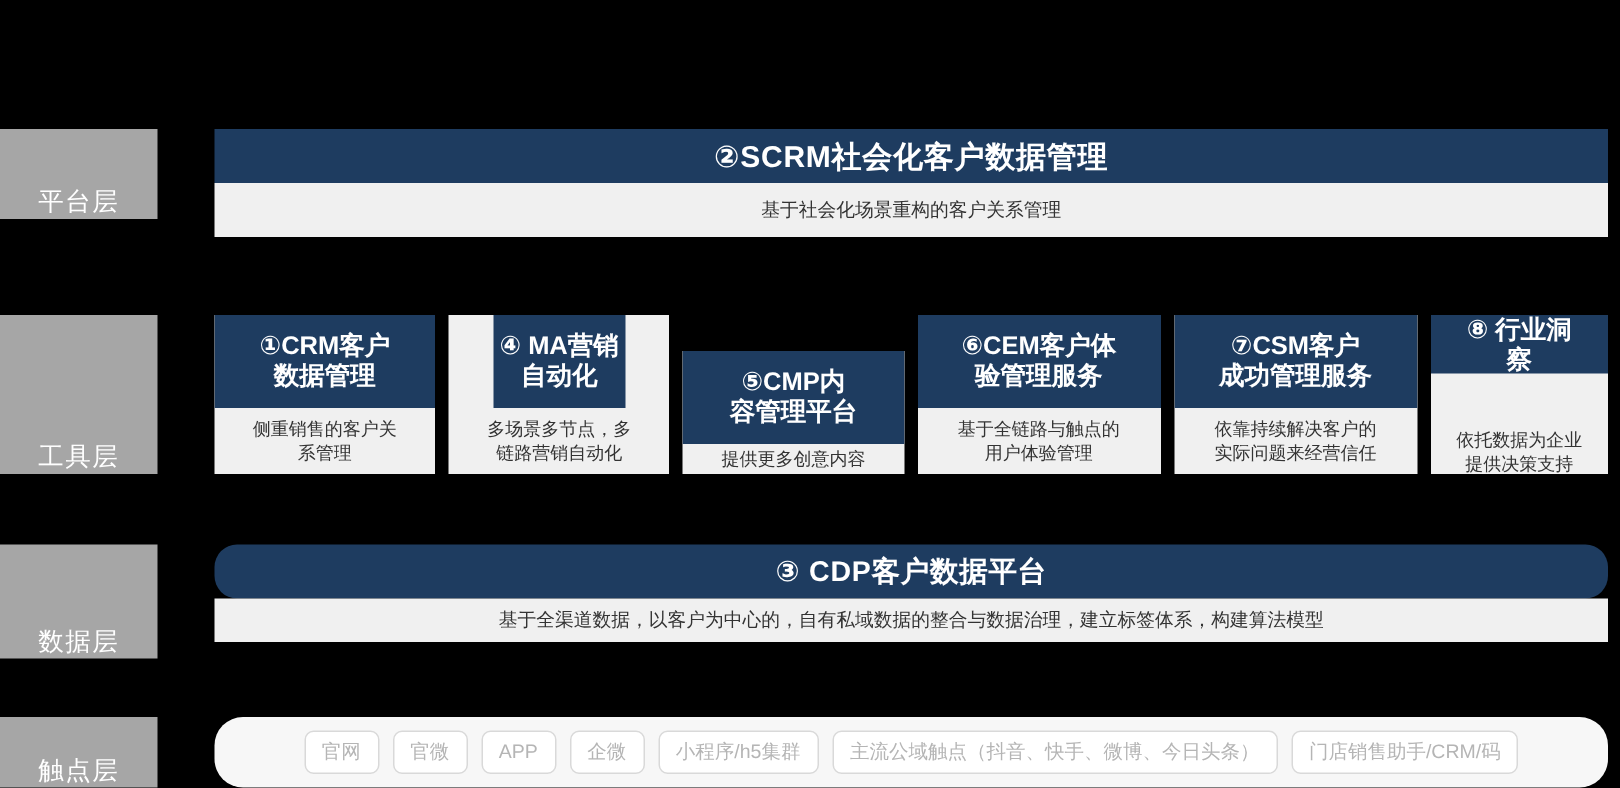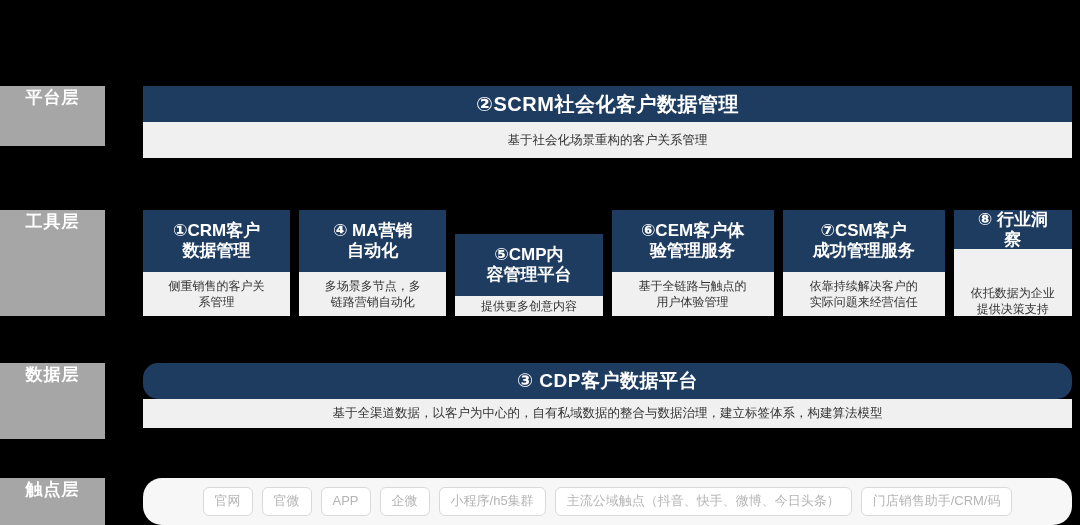--- a/index.html
+++ b/index.html
@@ -24,25 +24,25 @@
   }
 
   
   .layer-label {
     position: absolute;
     left: 0;
     width: 105px;
     background: #a6a6a6;
     color: #ffffff;
     display: flex;
-    align-items: flex-start;
+    align-items: flex-end;
     justify-content: center;
     font-size: 17px;
     letter-spacing: 1px;
-    font-weight: 700;
+    font-weight: 400;
   }
   .layer-label.platform { top: 86px;  height: 60px; }
   .layer-label.tool     { top: 210px; height: 106px; }
   .layer-label.data     { top: 363px; height: 76px; }
   .layer-label.touch    { top: 478px; height: 47px; }
 
   
   .banner {
     position: absolute;
     left: 143px;
@@ -165,21 +165,21 @@
   <div class="banner platform">
     <div class="banner-head">②SCRM社会化客户数据管理</div>
     <div class="banner-sub">基于社会化场景重构的客户关系管理</div>
   </div>
 
   <div class="tool-row">
       <div class="tool-card" style="width: 148px;">
         <div class="card-head">①CRM客户<br>数据管理</div>
         <div class="card-body">侧重销售的客户关<br>系管理</div>
       </div>
-      <div class="tool-card" style="width: 148px;">
+      <div class="tool-card" style="width: 148px; align-items: center;">
         <div class="card-head">④ MA营销<br>自动化</div>
         <div class="card-body">多场景多节点，多<br>链路营销自动化</div>
       </div>
       <div class="tool-card" style="width: 148px; margin-top: 24px;">
         <div class="card-head">⑤CMP内<br>容管理平台</div>
         <div class="card-body">提供更多创意内容</div>
       </div>
       <div class="tool-card" style="width: 163px;">
         <div class="card-head">⑥CEM客户体<br>验管理服务</div>
         <div class="card-body">基于全链路与触点的<br>用户体验管理</div>

